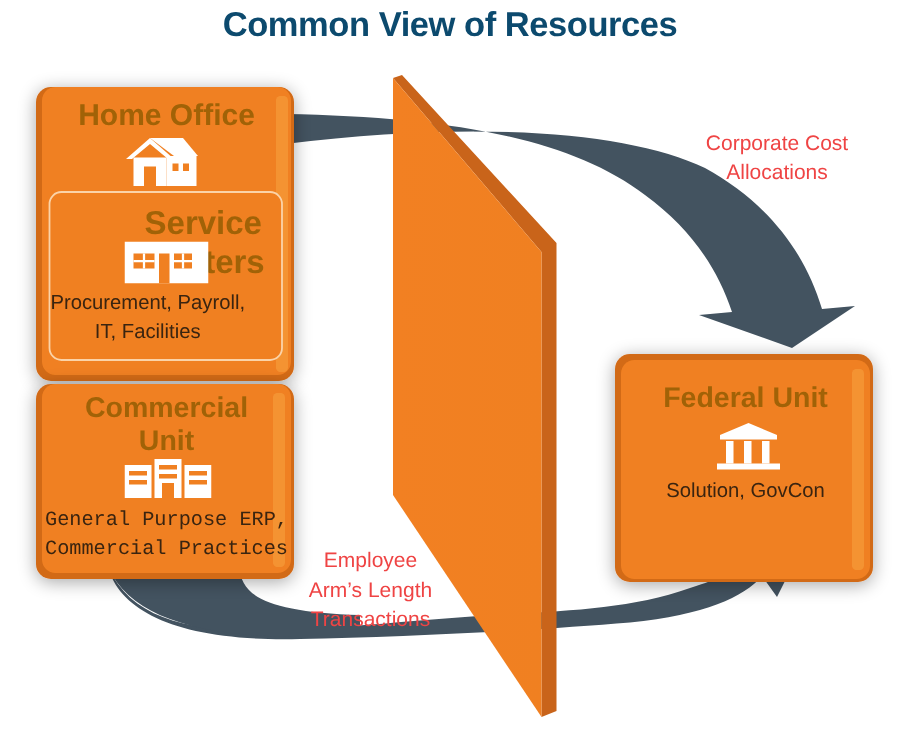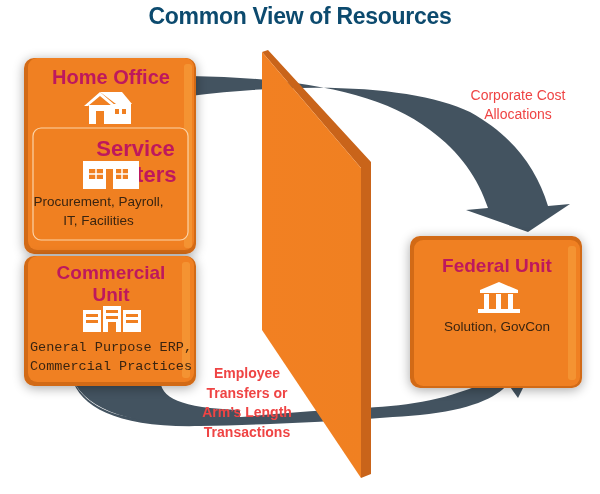--- a/index.html
+++ b/index.html
@@ -2,21 +2,21 @@
 <html><head>
 <meta charset="utf-8">
 <style>
   html, body { margin: 0; padding: 0; background: #ffffff; }
   body { width: 600px; height: 494px; position: relative; overflow: hidden;
          font-family: "Liberation Sans", "DejaVu Sans", sans-serif; }
   .title { position: absolute; left: 0; top: 3px; width: 600px; text-align: center;
            font-size: 23px; font-weight: bold; color: #0c4a6e; letter-spacing: -0.3px; }
   svg.canvas { position: absolute; left: 0; top: 0; }
   .label { position: absolute; text-align: center; color: #ef4444; font-size: 14px; line-height: 19px; }
-  .box-title { position: absolute; text-align: center; color: #be185d; font-weight: bold; }
+  .box-title { position: absolute; text-align: center; color: #a16207; font-weight: bold; }
   .box-text { position: absolute; text-align: center; color: #3a2410; font-size: 13.5px; line-height: 19px; }
   .icon { position: absolute; }
 </style>
 </head>
 <body>
 
 <div class="title">Common View of Resources</div>
 
 <svg class="canvas" width="600" height="494" viewBox="0 0 600 494">
   <defs>
@@ -137,18 +137,17 @@
   <rect x="2" y="27" width="42" height="4" fill="#fff"></rect>
 </svg>
 <div class="box-text" style="left:414px; top:317px; width:166px;">
   <div>Solution, GovCon</div>
 </div>
 
 <div class="label" style="left:448px; top:86px; width:140px;">
   <div>Corporate Cost</div>
   <div>Allocations</div>
 </div>
-<div class="label" style="left:192px; top:364px; width:110px; line-height:19.5px;font-weight:bold;">
+<div class="label" style="left:192px; top:364px; width:110px; line-height:19.5px;">
   <div>Employee</div>
-  <div>Transfers or</div>
   <div>Arm’s Length</div>
   <div>Transactions</div>
 </div>
 
 </body></html>

